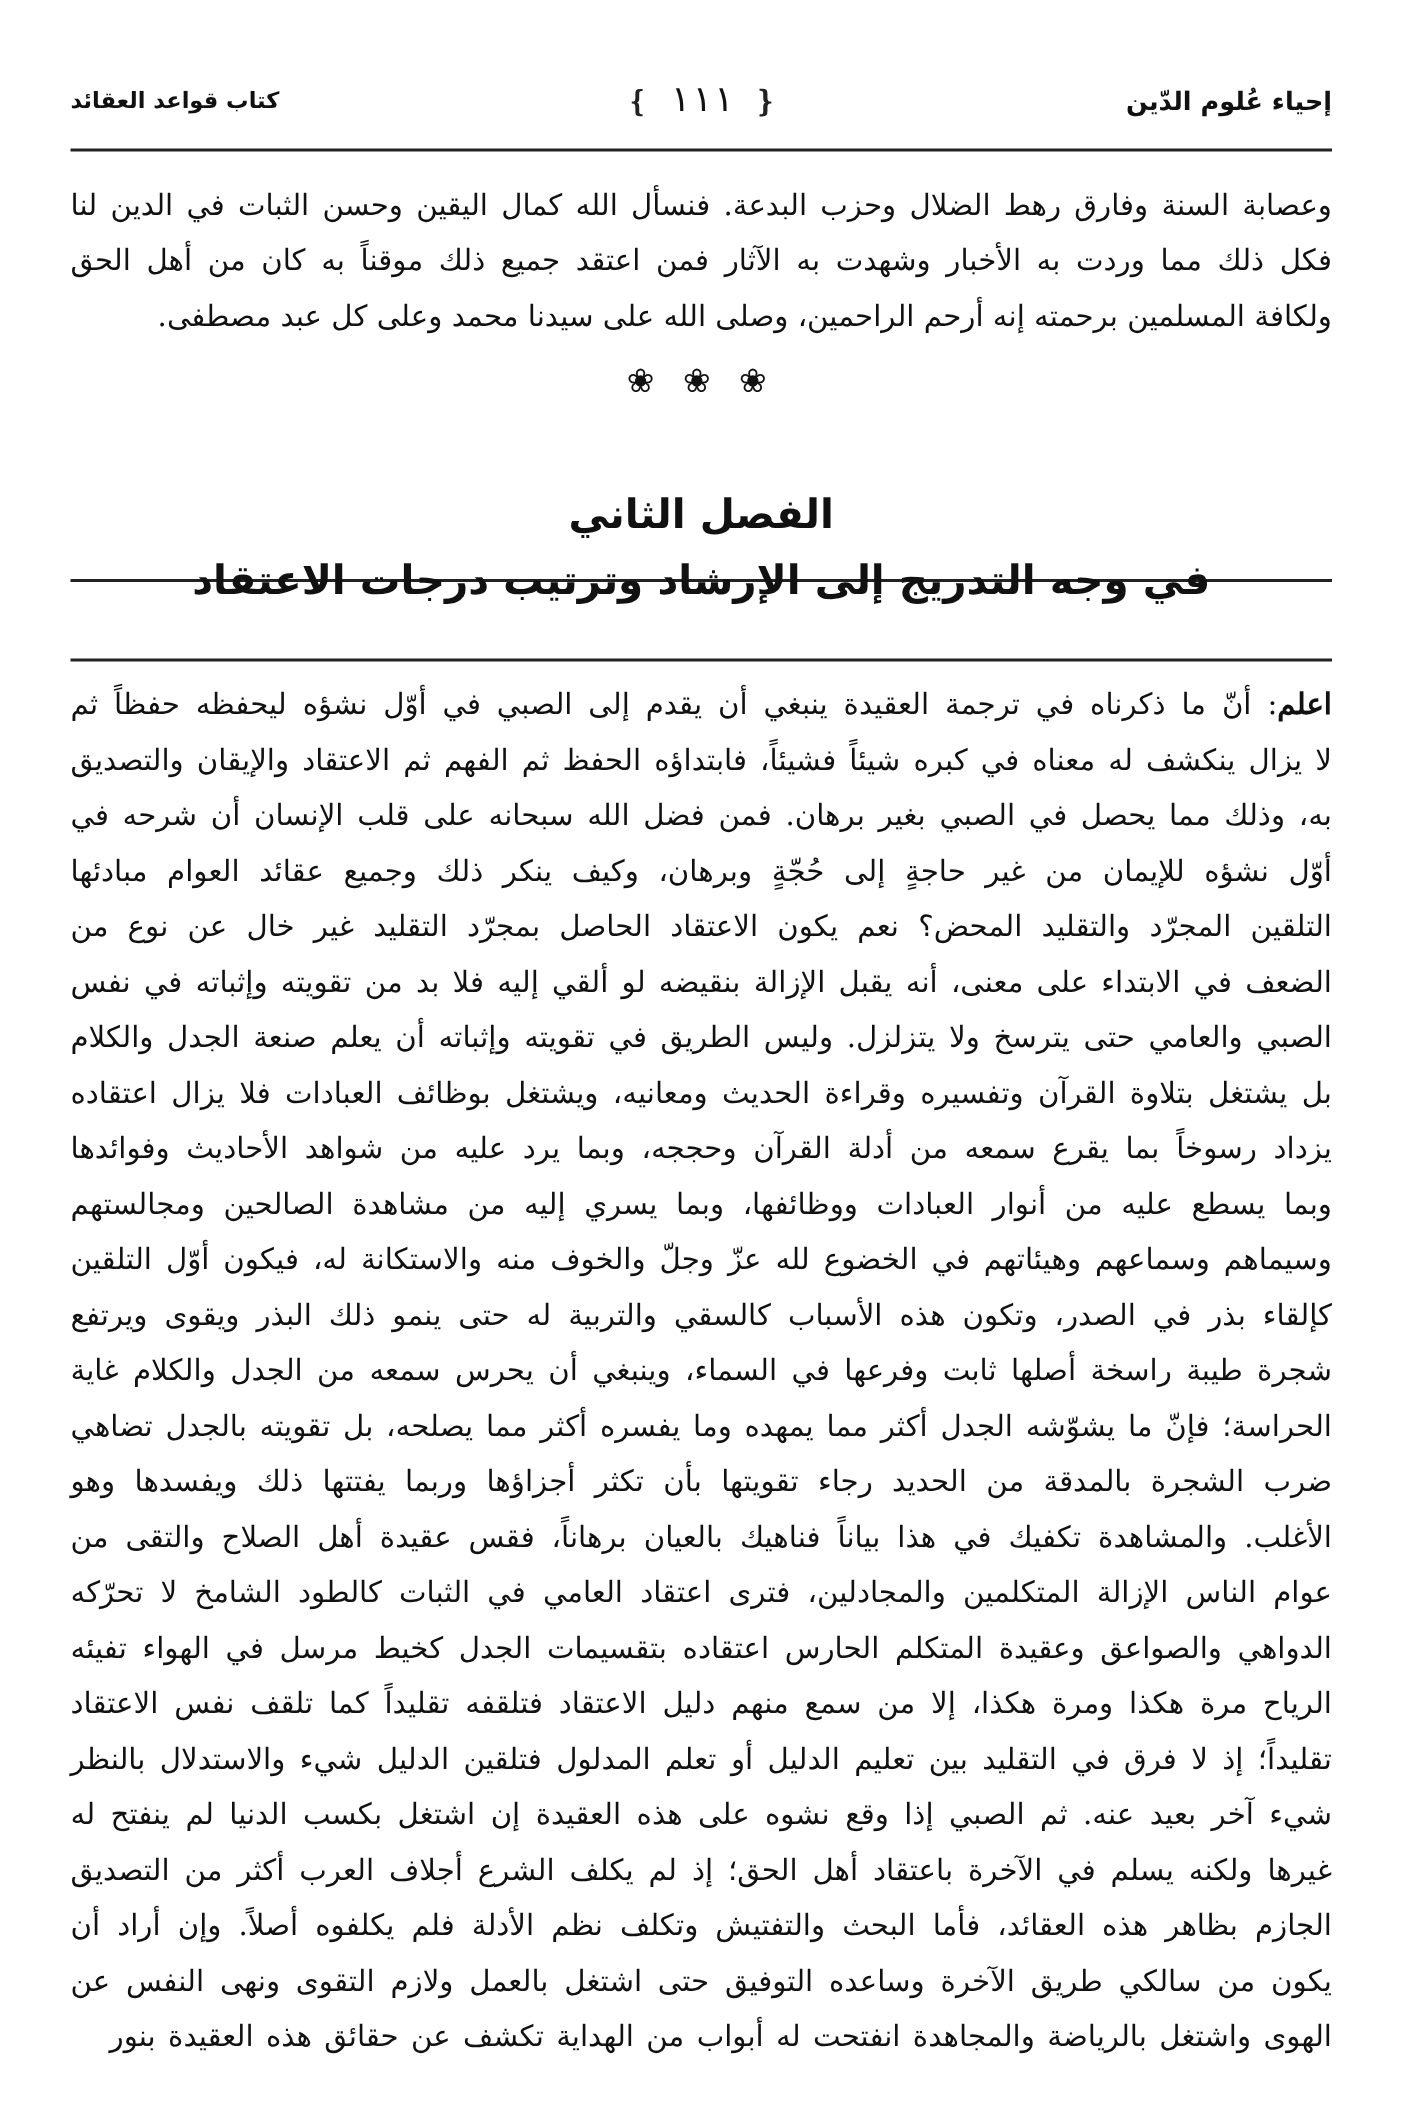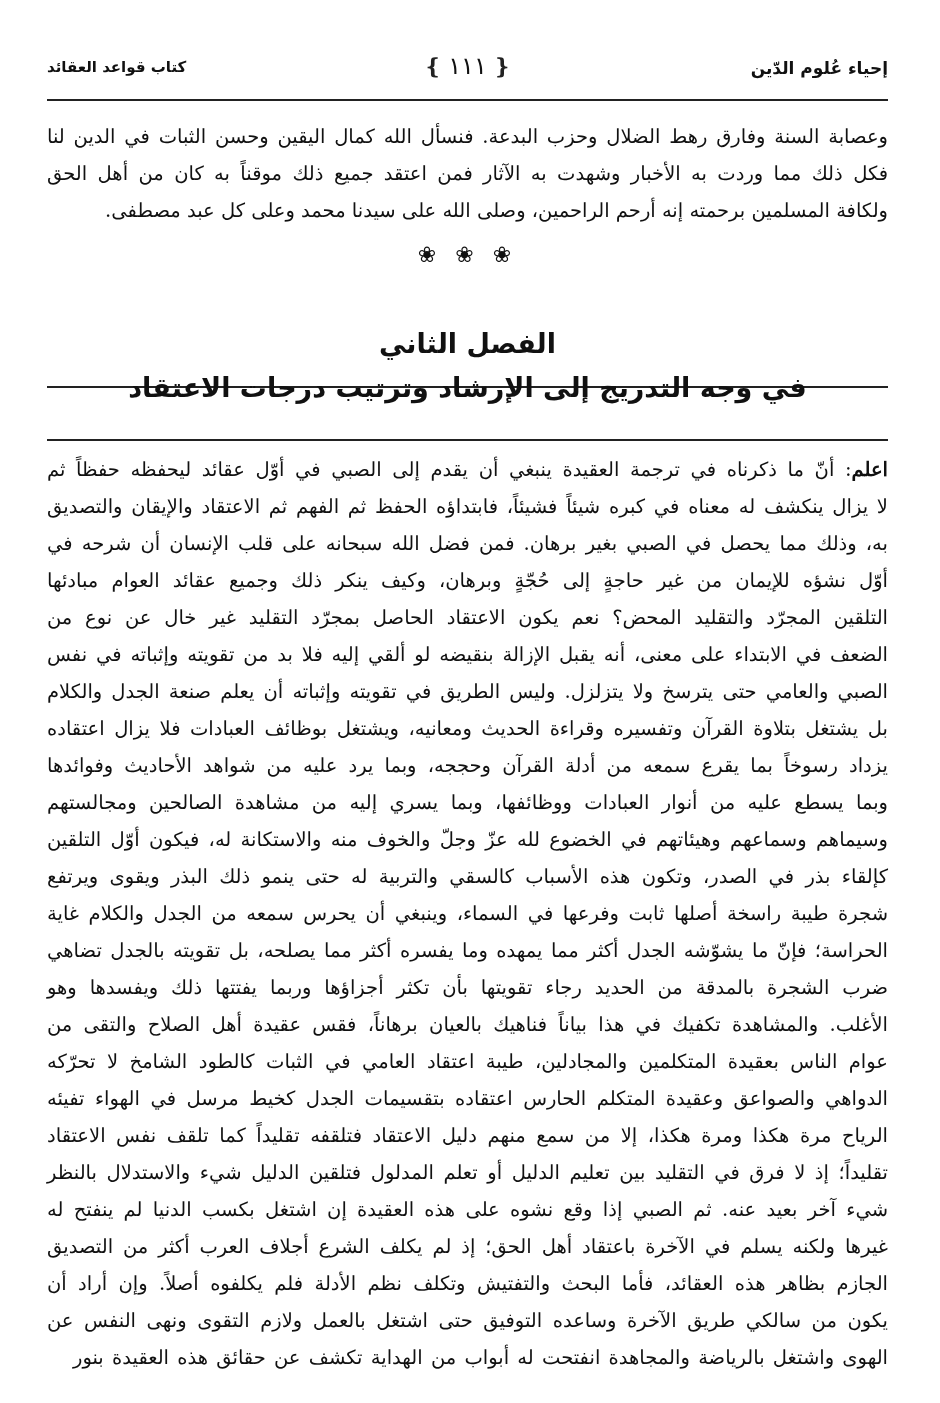--- a/index.html
+++ b/index.html
@@ -3,21 +3,21 @@
 <meta charset="utf-8">
 <style>
   html, body { margin:0; padding:0; background:#ffffff; }
   body { width:940px; height:1403px; position:relative; overflow:hidden; color:#111; }
   .page { position:absolute; left:47px; top:0; width:841px; height:1403px; direction:rtl; }
   .running-header { position:absolute; top:56px; left:0; right:0; height:30px;
     font-family:"DejaVu Sans", sans-serif; }
   .rh-right { position:absolute; right:0; top:2px; font-weight:bold; font-size:17px; }
   .rh-left { position:absolute; left:0; top:2px; font-weight:bold; font-size:15px; }
   .rh-center { position:absolute; left:50%; transform:translateX(-50%); top:-4px;
-    font-family:Liberation Serif, serif; font-size:24px; direction:ltr; white-space:nowrap;text-align:center; }
+    font-family:Liberation Mono, monospace; font-size:24px; direction:ltr; white-space:nowrap;text-align:center; }
   .rh-center .orn { font-size:22px; color:#222; }
   .header-rule { position:absolute; top:99px; left:0; right:0; height:0; border-top:2px solid #222; }
   .body-text { font-family:"DejaVu Serif", serif; font-size:19.5px; line-height:37px;
     text-align:justify; text-align-last:right; }
   .para1 { position:absolute; top:118px; left:0; right:0; }
   .stars { position:absolute; top:242px; left:0; right:0; text-align:center; font-size:22px;
     letter-spacing:6px; font-family:"DejaVu Sans", sans-serif; direction:ltr; }
   .chapter-title { position:absolute; top:328px; left:0; right:0; text-align:center;
     font-family:"DejaVu Sans", sans-serif; font-weight:bold; font-size:27px; }
   .rule-top { position:absolute; top:386px; left:0; right:0; border-top:2px solid #222; }
@@ -52,37 +52,37 @@
   </div>
 
   <div class="stars">❀ ❀ ❀</div>
 
   <div class="chapter-title">الفصل الثاني</div>
   <div class="rule-top"></div>
   <div class="section-title">في وجه التدريج إلى الإرشاد وترتيب درجات الاعتقاد</div>
   <div class="rule-bottom"></div>
 
   <div class="para2 body-text">
-    <span class="line" style="display: block;"><span class="lead">اعلم</span><span>: أنّ ما ذكرناه في ترجمة العقيدة ينبغي أن يقدم إلى الصبي في أوّل عقائد ليحفظه حفظاً ثم</span></span>
+    <span class="line" style="display: block;"><span class="lead">اعلم</span><span>: أنّ ما ذكرناه في ترجمة العقيدة ينبغي أن يقدم إلى الصبي في أوّل نشؤه ليحفظه حفظاً ثم</span></span>
     <span class="line" style="display: block;">لا يزال ينكشف له معناه في كبره شيئاً فشيئاً، فابتداؤه الحفظ ثم الفهم ثم الاعتقاد والإيقان والتصديق</span>
     <span class="line" style="display: block;">به، وذلك مما يحصل في الصبي بغير برهان. فمن فضل الله سبحانه على قلب الإنسان أن شرحه في</span>
     <span class="line" style="display: block;">أوّل نشؤه للإيمان من غير حاجةٍ إلى حُجّةٍ وبرهان، وكيف ينكر ذلك وجميع عقائد العوام مبادئها</span>
     <span class="line" style="display: block;">التلقين المجرّد والتقليد المحض؟ نعم يكون الاعتقاد الحاصل بمجرّد التقليد غير خال عن نوع من</span>
     <span class="line" style="display: block;">الضعف في الابتداء على معنى، أنه يقبل الإزالة بنقيضه لو ألقي إليه فلا بد من تقويته وإثباته في نفس</span>
     <span class="line" style="display: block;">الصبي والعامي حتى يترسخ ولا يتزلزل. وليس الطريق في تقويته وإثباته أن يعلم صنعة الجدل والكلام</span>
     <span class="line" style="display: block;">بل يشتغل بتلاوة القرآن وتفسيره وقراءة الحديث ومعانيه، ويشتغل بوظائف العبادات فلا يزال اعتقاده</span>
     <span class="line" style="display: block;">يزداد رسوخاً بما يقرع سمعه من أدلة القرآن وحججه، وبما يرد عليه من شواهد الأحاديث وفوائدها</span>
     <span class="line" style="display: block;">وبما يسطع عليه من أنوار العبادات ووظائفها، وبما يسري إليه من مشاهدة الصالحين ومجالستهم</span>
     <span class="line" style="display: block;">وسيماهم وسماعهم وهيئاتهم في الخضوع لله عزّ وجلّ والخوف منه والاستكانة له، فيكون أوّل التلقين</span>
     <span class="line" style="display: block;">كإلقاء بذر في الصدر، وتكون هذه الأسباب كالسقي والتربية له حتى ينمو ذلك البذر ويقوى ويرتفع</span>
     <span class="line" style="display: block;">شجرة طيبة راسخة أصلها ثابت وفرعها في السماء، وينبغي أن يحرس سمعه من الجدل والكلام غاية</span>
     <span class="line" style="display: block;">الحراسة؛ فإنّ ما يشوّشه الجدل أكثر مما يمهده وما يفسره أكثر مما يصلحه، بل تقويته بالجدل تضاهي</span>
     <span class="line" style="display: block;">ضرب الشجرة بالمدقة من الحديد رجاء تقويتها بأن تكثر أجزاؤها وربما يفتتها ذلك ويفسدها وهو</span>
     <span class="line" style="display: block;">الأغلب. والمشاهدة تكفيك في هذا بياناً فناهيك بالعيان برهاناً، فقس عقيدة أهل الصلاح والتقى من</span>
-    <span class="line" style="display: block;">عوام الناس بعقيدة المتكلمين والمجادلين، طيبة اعتقاد العامي في الثبات كالطود الشامخ لا تحرّكه</span>
+    <span class="line" style="display: block;">عوام الناس الإزالة المتكلمين والمجادلين، فترى اعتقاد العامي في الثبات كالطود الشامخ لا تحرّكه</span>
     <span class="line" style="display: block;">الدواهي والصواعق وعقيدة المتكلم الحارس اعتقاده بتقسيمات الجدل كخيط مرسل في الهواء تفيئه</span>
     <span class="line" style="display: block;">الرياح مرة هكذا ومرة هكذا، إلا من سمع منهم دليل الاعتقاد فتلقفه تقليداً كما تلقف نفس الاعتقاد</span>
     <span class="line" style="display: block;">تقليداً؛ إذ لا فرق في التقليد بين تعليم الدليل أو تعلم المدلول فتلقين الدليل شيء والاستدلال بالنظر</span>
     <span class="line" style="display: block;">شيء آخر بعيد عنه. ثم الصبي إذا وقع نشوه على هذه العقيدة إن اشتغل بكسب الدنيا لم ينفتح له</span>
     <span class="line" style="display: block;">غيرها ولكنه يسلم في الآخرة باعتقاد أهل الحق؛ إذ لم يكلف الشرع أجلاف العرب أكثر من التصديق</span>
     <span class="line" style="display: block;">الجازم بظاهر هذه العقائد، فأما البحث والتفتيش وتكلف نظم الأدلة فلم يكلفوه أصلاً. وإن أراد أن</span>
     <span class="line" style="display: block;">يكون من سالكي طريق الآخرة وساعده التوفيق حتى اشتغل بالعمل ولازم التقوى ونهى النفس عن</span>
     <span class="line" style="display: block; margin-left: 26px;">الهوى واشتغل بالرياضة والمجاهدة انفتحت له أبواب من الهداية تكشف عن حقائق هذه العقيدة بنور</span>
   </div>
 </div>

